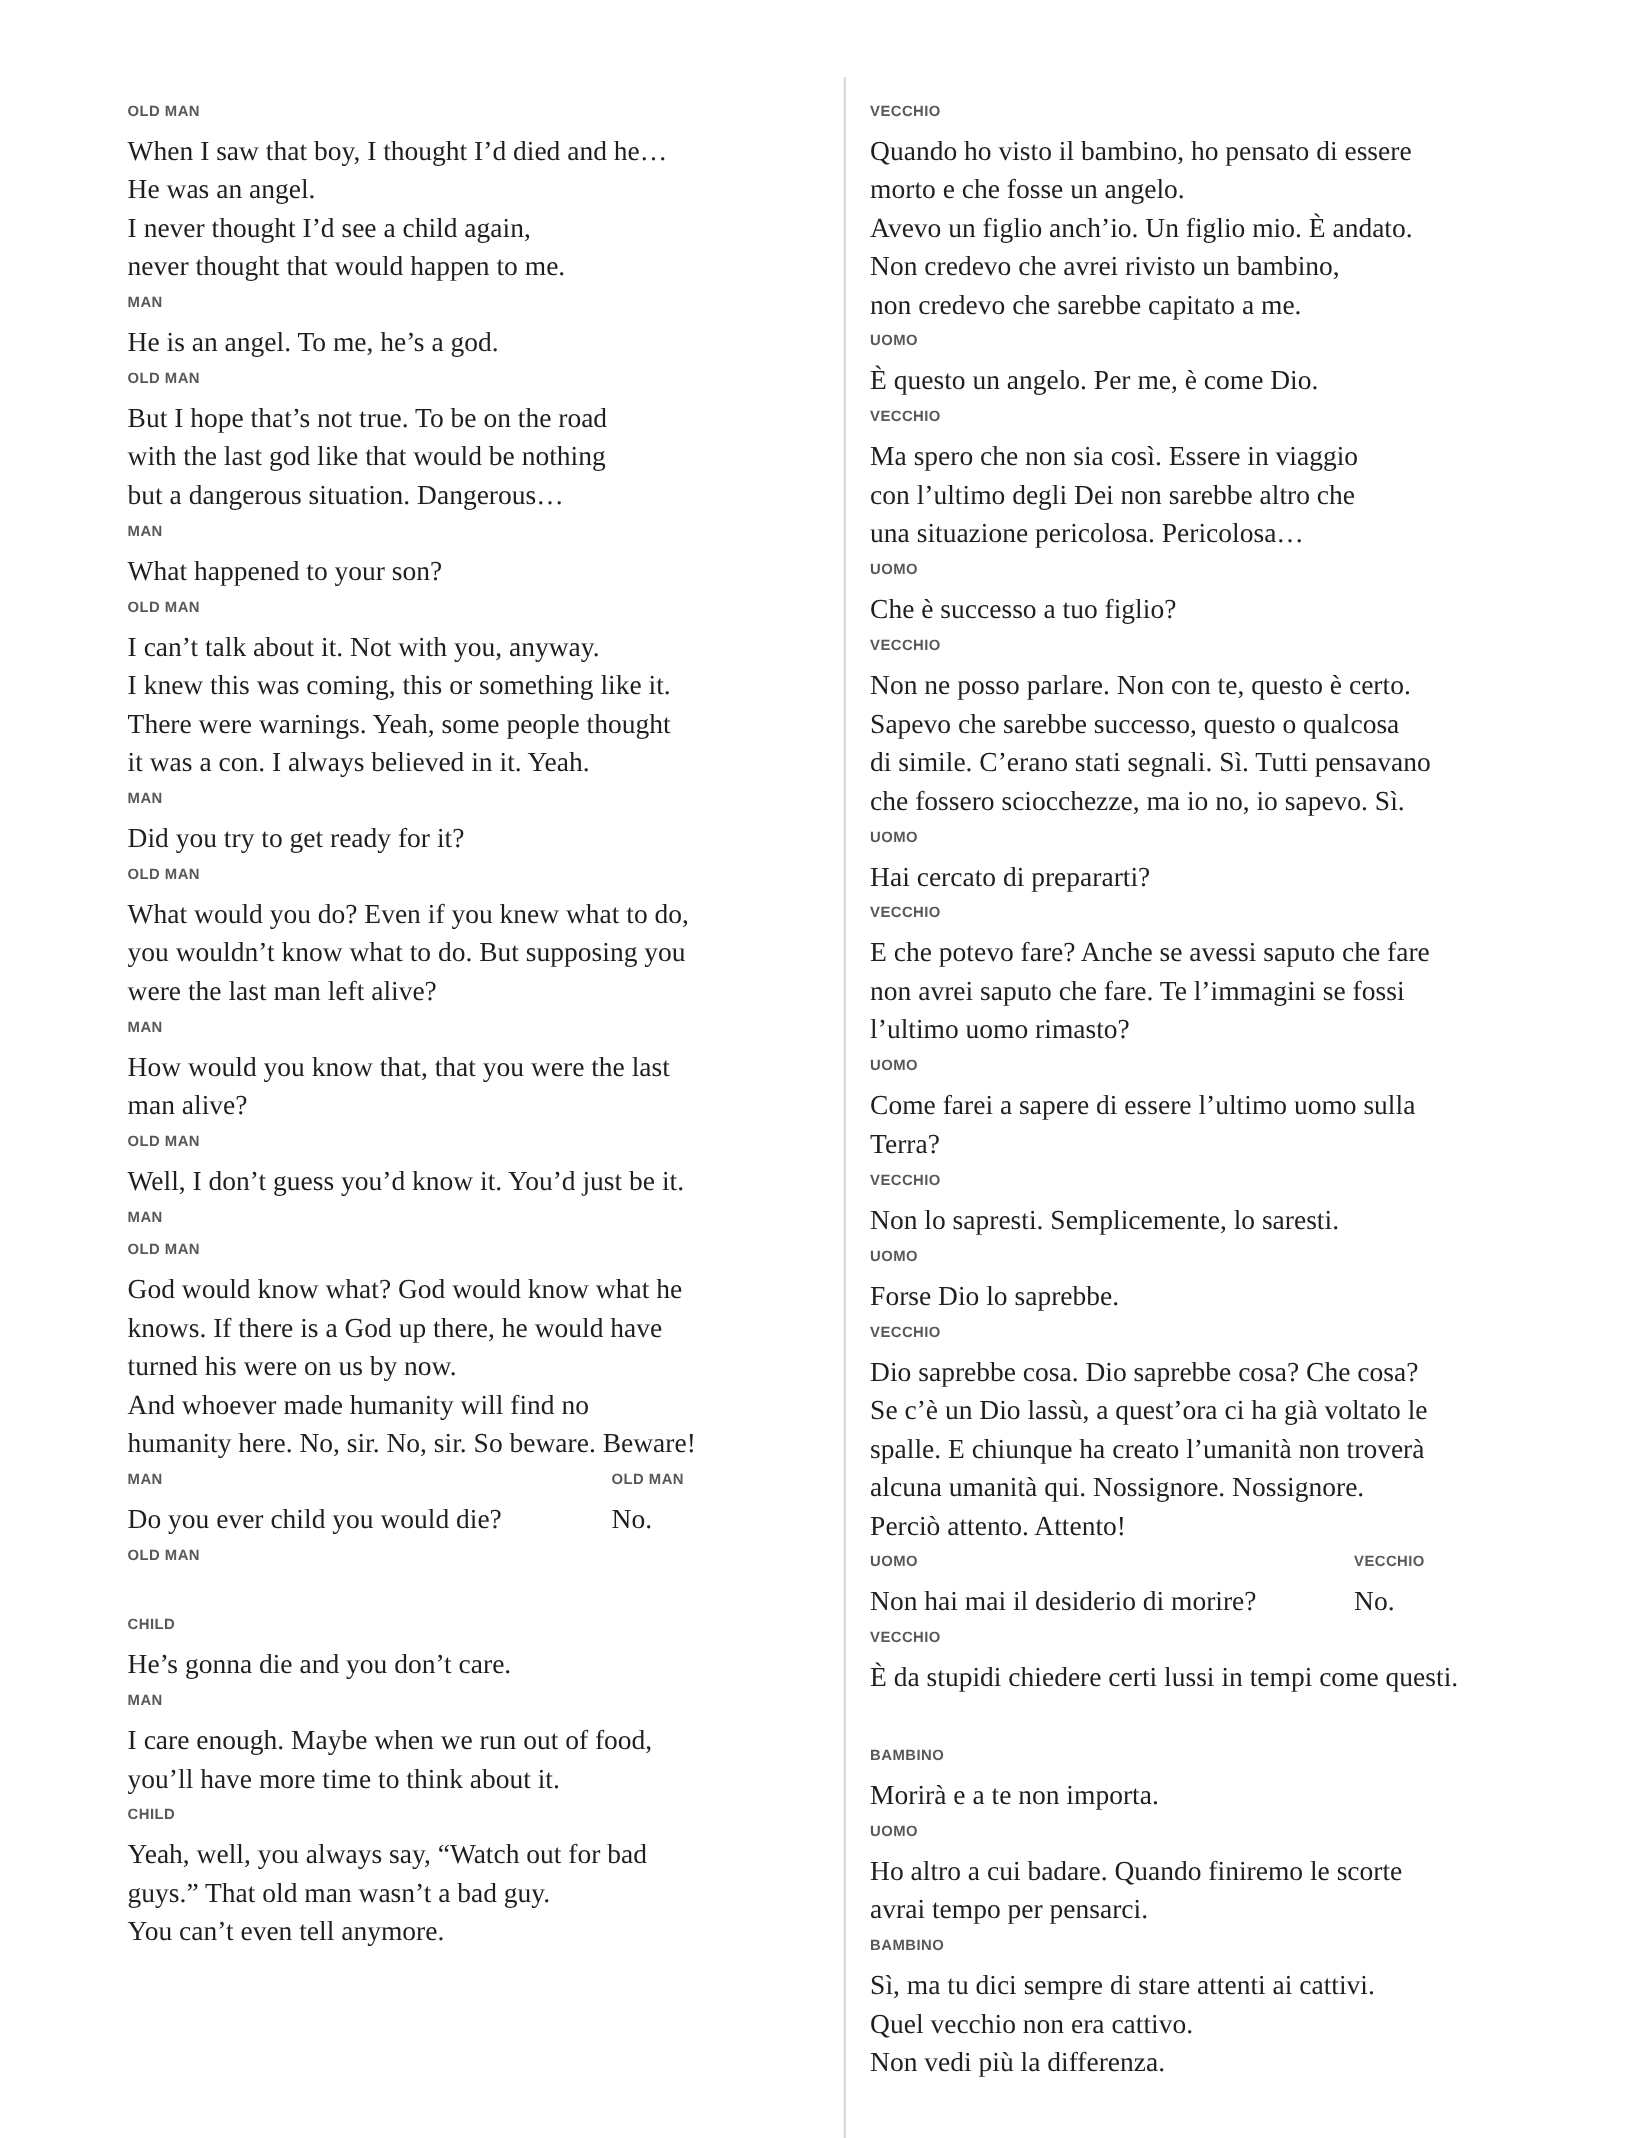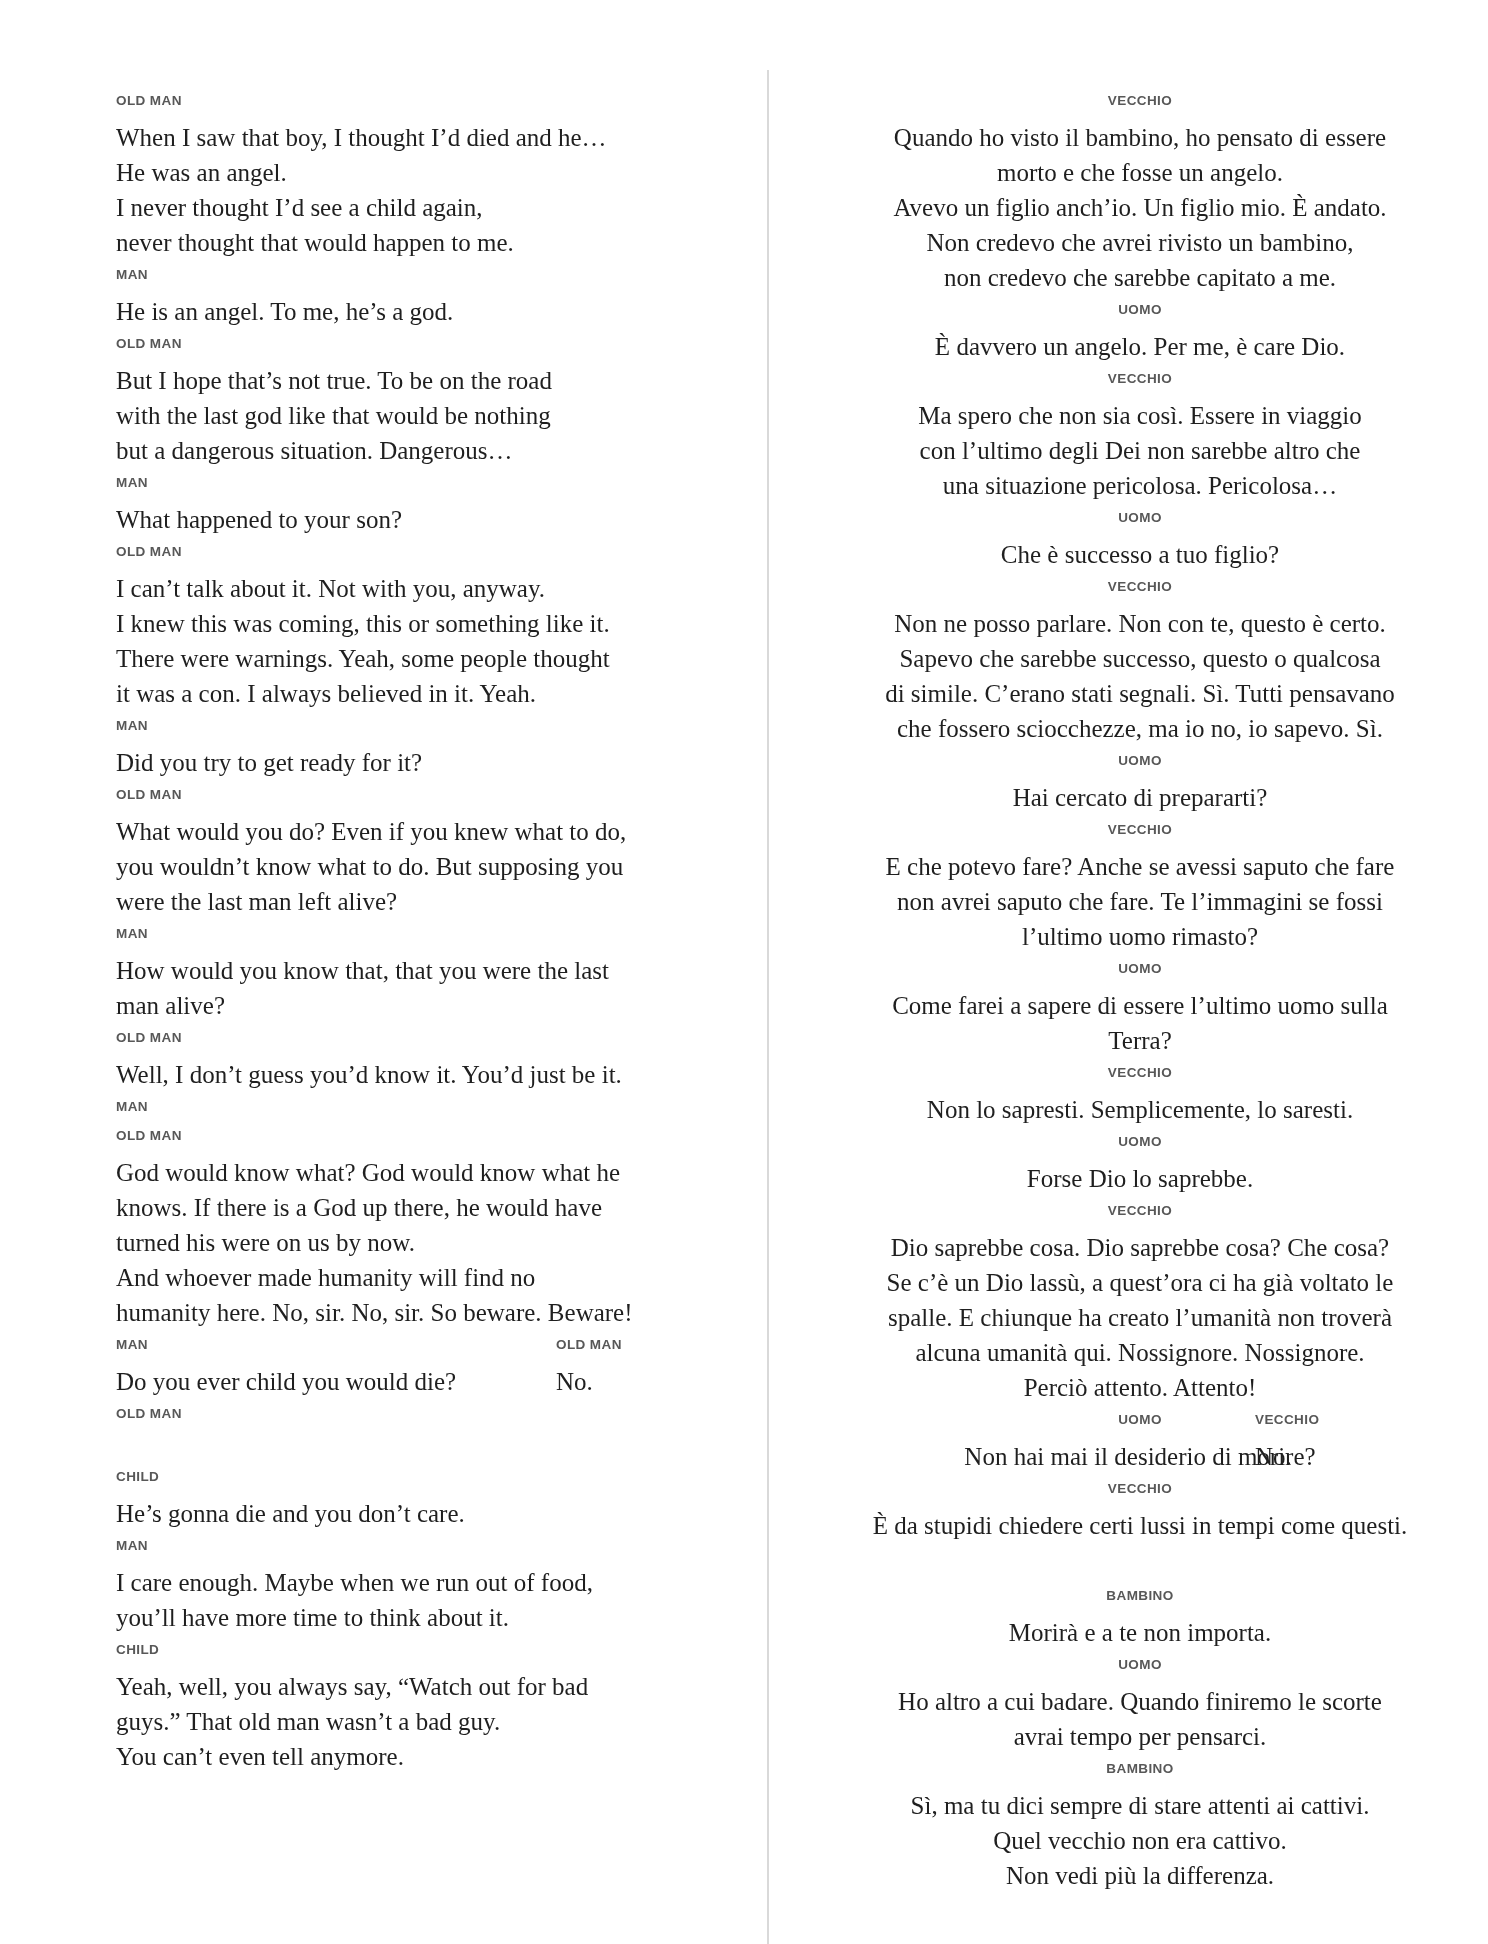--- a/index.html
+++ b/index.html
@@ -15,21 +15,21 @@
   .divider {
     position: absolute;
     left: 744px;
     top: 70px;
     bottom: 0;
     width: 2px;
     background: var(--divider-color, #d9d9d9);
   }
   .column { position: absolute; top: 91px; }
   .col-0 { left: 93px;  width: 620px; }
-  .col-1 { left: 792px; width: 650px; text-align: center; }
+  .col-1 { left: 768px; width: 650px; }
   .block { margin-top: 5px; }
   .block:first-child { margin-top: 0; }
   .block.gap { margin-top: 43px; }
   .speaker-label {
     font-family: "Liberation Sans", sans-serif;
     font-weight: bold;
     font-size: 13.5px;
     line-height: 20px;
     letter-spacing: 0.4px;
     color: var(--label-color, #585858);
@@ -143,21 +143,21 @@
       <div class="block">
         <div class="speaker-label">VECCHIO</div>
         <div class="dialogue-line">Quando ho visto il bambino, ho pensato di essere</div>
         <div class="dialogue-line">morto e che fosse un angelo.</div>
         <div class="dialogue-line">Avevo un figlio anch’io. Un figlio mio. È andato.</div>
         <div class="dialogue-line">Non credevo che avrei rivisto un bambino,</div>
         <div class="dialogue-line">non credevo che sarebbe capitato a me.</div>
       </div>
       <div class="block">
         <div class="speaker-label">UOMO</div>
-        <div class="dialogue-line">È davvero un angelo. Per me, è care Dio.</div>
+        <div class="dialogue-line">È questo un angelo. Per me, è come Dio.</div>
       </div>
       <div class="block">
         <div class="speaker-label">VECCHIO</div>
         <div class="dialogue-line">Ma spero che non sia così. Essere in viaggio</div>
         <div class="dialogue-line">con l’ultimo degli Dei non sarebbe altro che</div>
         <div class="dialogue-line">una situazione pericolosa. Pericolosa…</div>
       </div>
       <div class="block">
         <div class="speaker-label">UOMO</div>
         <div class="dialogue-line">Che è successo a tuo figlio?</div>

